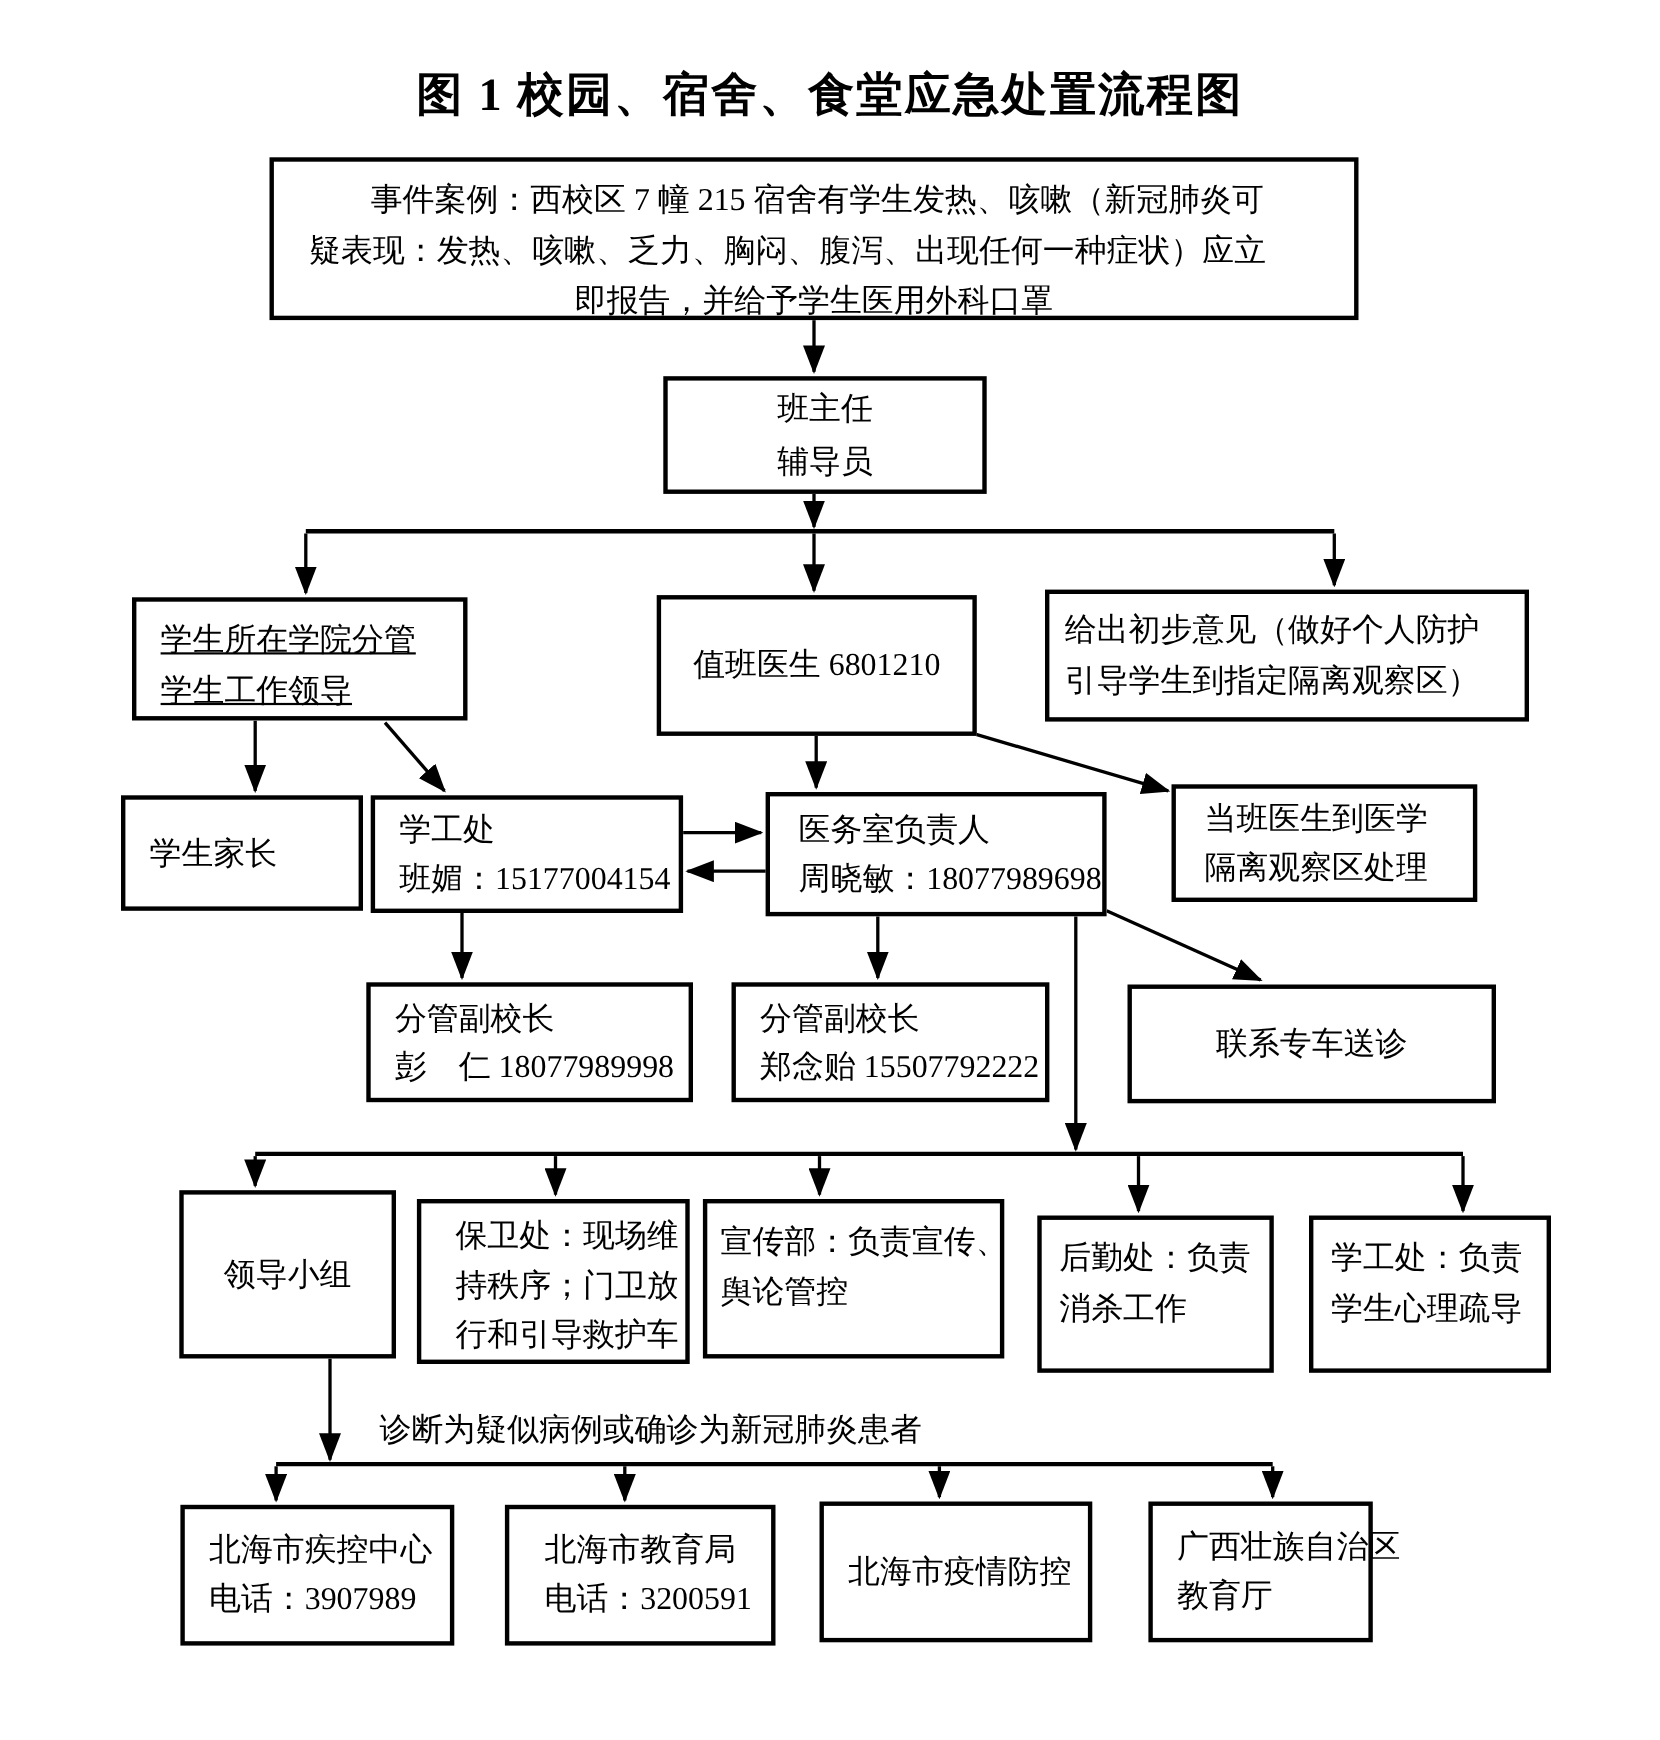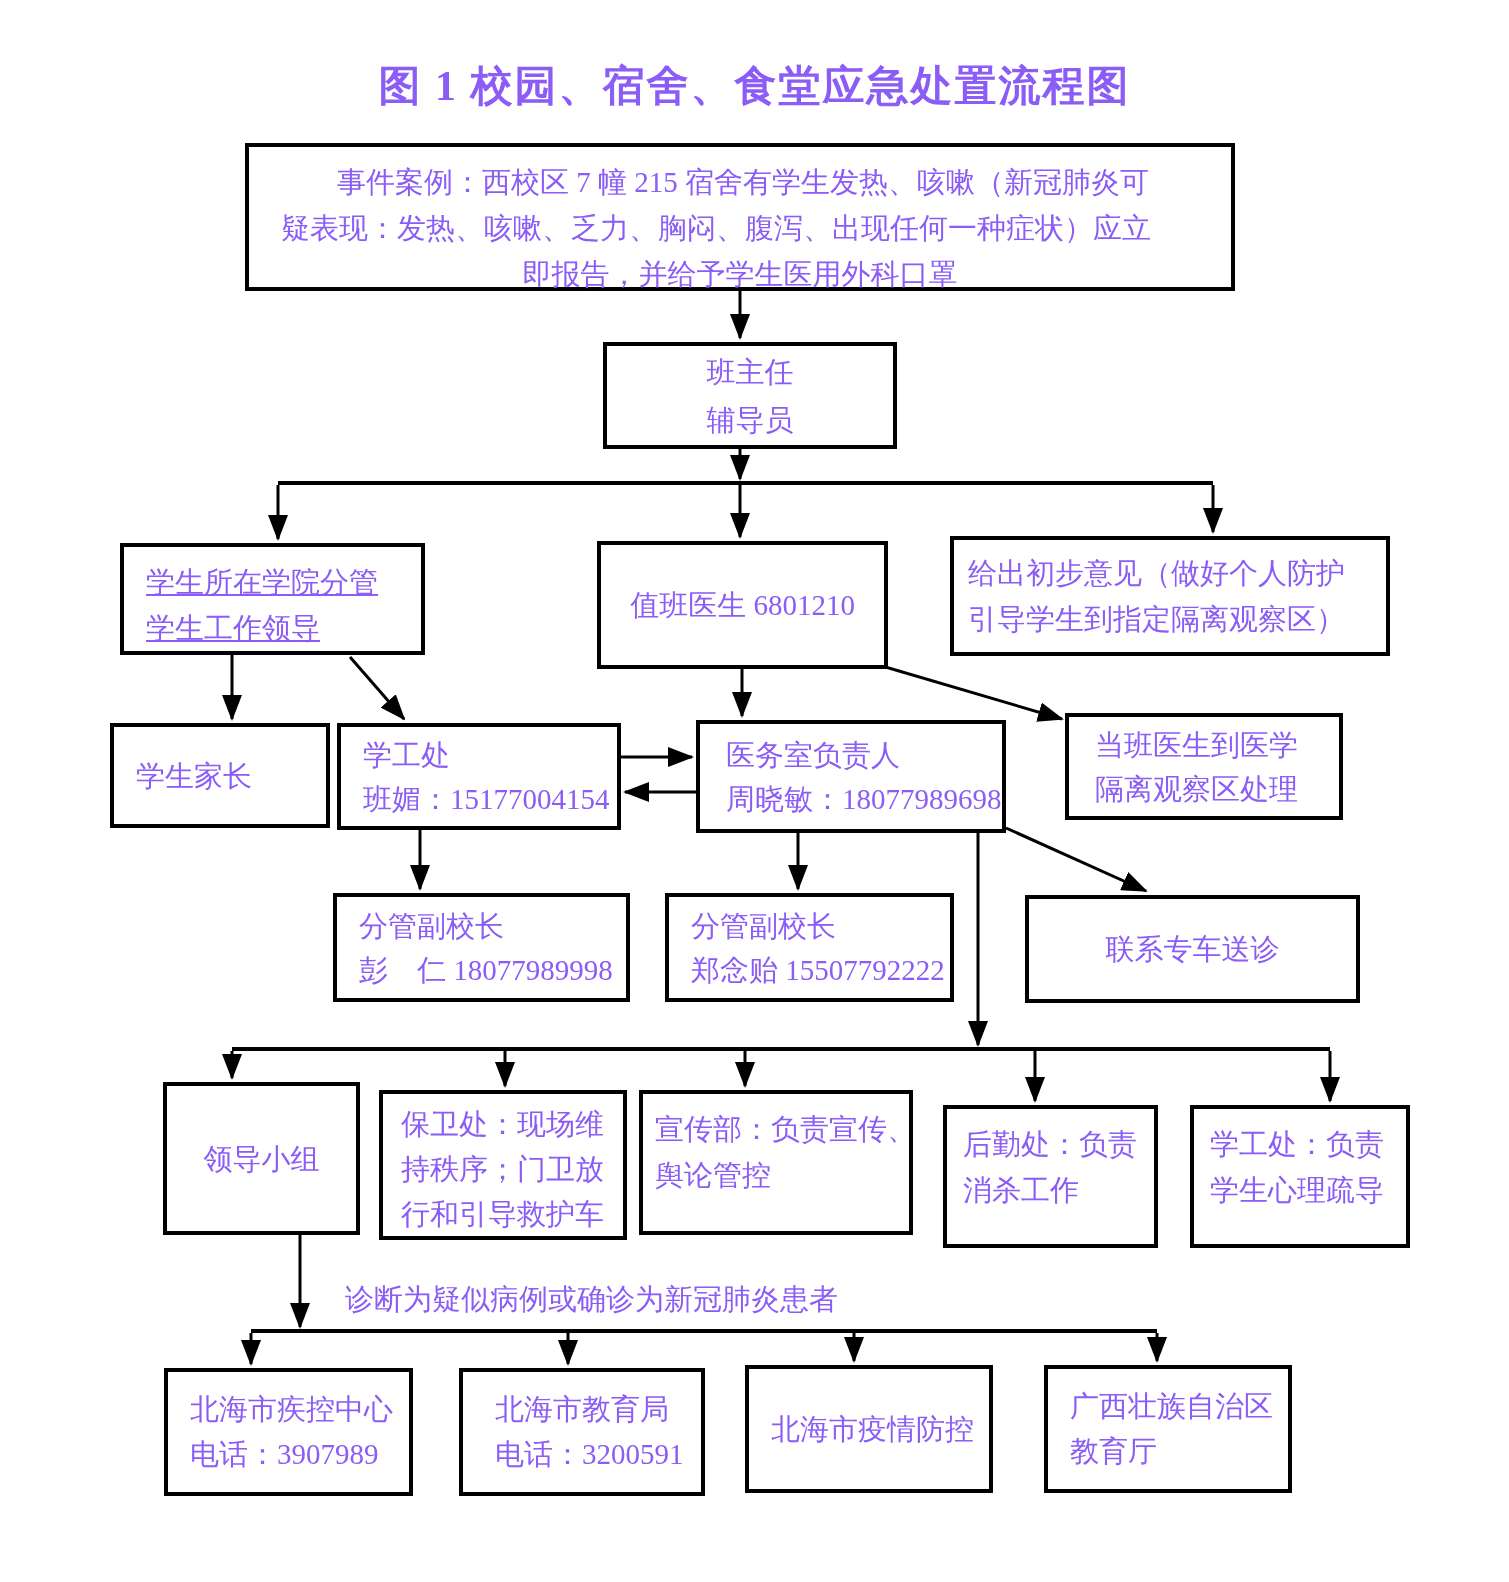--- a/index.html
+++ b/index.html
@@ -1,21 +1,21 @@
 <!DOCTYPE html>
 <html><head>
 <meta charset="utf-8">
 <style>
   html,body{margin:0;padding:0;background:#ffffff;}
   #canvas{
     position:relative;
     width:1509px;height:1582px;
     background:#ffffff;
     font-family:"Liberation Serif","DejaVu Serif",serif;
-    color:#8b5cf6;
+    color:#000000;
     overflow:hidden;
   }
   #connectors{position:absolute;left:0;top:0;pointer-events:none;}
   #connectors line{stroke:#000;stroke-width:3;}
   #connectors line.thick{stroke-width:4;}
   #page-title{
     position:absolute;left:0;top:58px;width:100%;
     text-align:center;font-size:42px;font-weight:bold;letter-spacing:2px;
   }
   .box{
@@ -138,21 +138,21 @@
   </div>
 
   <div class="box center" style="left:1025px;top:895px;width:335px;height:108px;">
     <div class="line">联系专车送诊</div>
   </div>
 
   <div class="box center" style="left:163px;top:1082px;width:197px;height:153px;">
     <div class="line">领导小组</div>
   </div>
 
-  <div class="box vtop" style="left:379px;top:1090px;width:248px;height:150px;padding-left:18px;padding-top:8px;line-height:45px;">
+  <div class="box vtop" style="left:379px;top:1090px;width:248px;height:150px;padding-left:31px;padding-top:8px;line-height:45px;">
     <div class="line">保卫处：现场维</div>
     <div class="line">持秩序；门卫放</div>
     <div class="line">行和引导救护车</div>
   </div>
 
   <div class="box vtop" style="left:639px;top:1090px;width:274px;height:145px;padding-left:12px;">
     <div class="line">宣传部：负责宣传、</div>
     <div class="line">舆论管控</div>
   </div>
 
@@ -175,18 +175,18 @@
 
   <div class="box" style="left:459px;top:1368px;width:246px;height:128px;padding-left:32px;line-height:45px;">
     <div class="line">北海市教育局</div>
     <div class="line">电话：3200591</div>
   </div>
 
   <div class="box pad-l" style="left:745px;top:1365px;width:248px;height:128px;line-height:45px;gap:28px;">
     <div class="line">北海市疫情防控</div>
   </div>
 
-  <div class="box pad-l" style="left:1044px;top:1365px;width:248px;height:128px;line-height:45px;">
+  <div class="box pad-l" style="left:1044px;top:1365px;width:204px;height:128px;line-height:45px;">
     <div class="line">广西壮族自治区</div>
     <div class="line">教育厅</div>
   </div>
 
 </div>
 
 </body></html>

